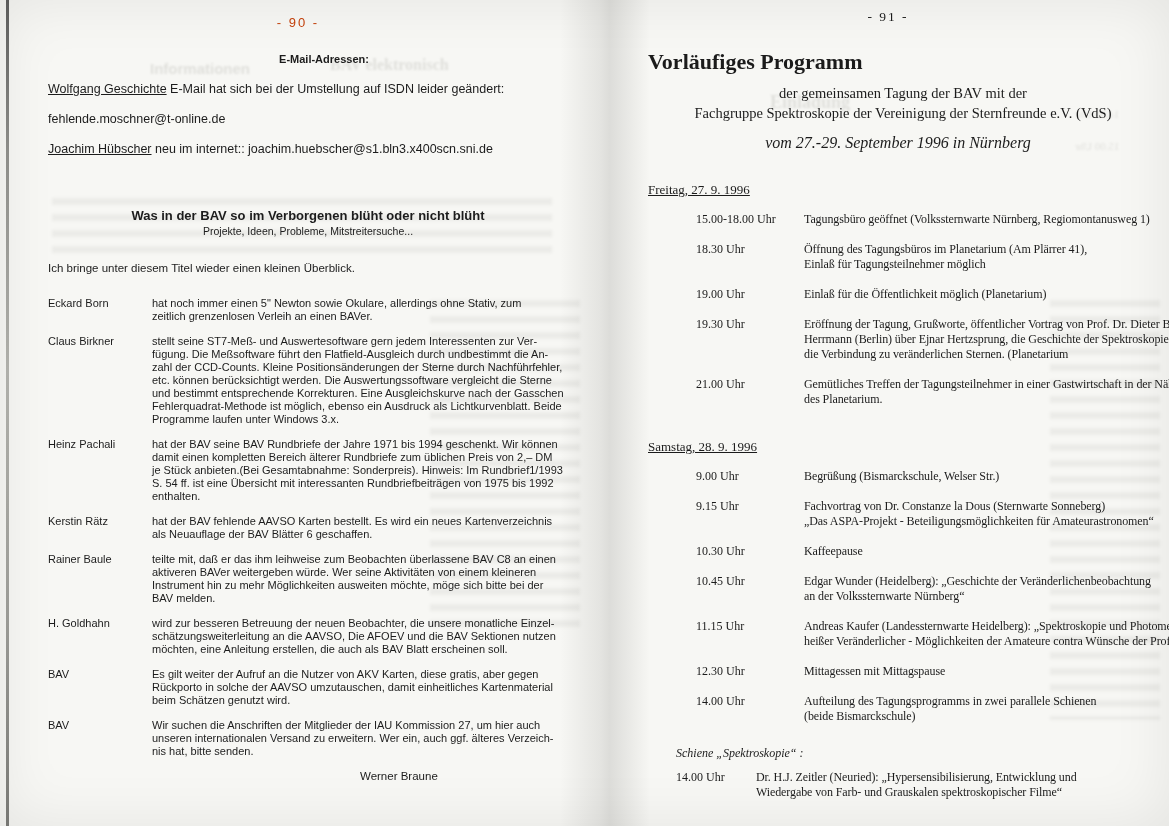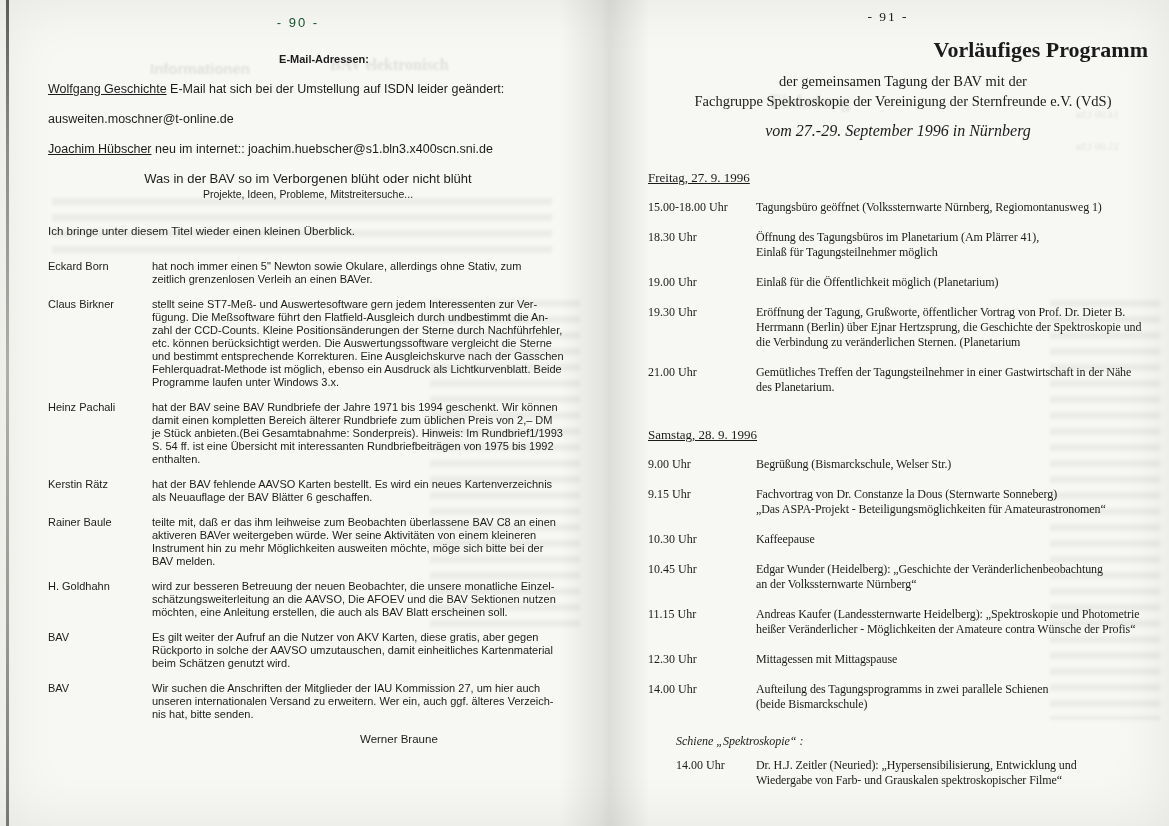--- a/index.html
+++ b/index.html
@@ -20,43 +20,43 @@
   .fold{position:absolute;top:0;left:560px;width:90px;height:826px;
     background:linear-gradient(90deg,rgba(0,0,0,0) 0%,rgba(60,60,55,0.10) 45%,rgba(60,60,55,0.14) 55%,rgba(0,0,0,0) 100%);}
   .ghost{position:absolute;color:#8d8d85;opacity:.22;filter:blur(1.1px);font-weight:bold;}
   .ghost.mirror{transform:scaleX(-1);}
   .smudge{position:absolute;background:repeating-linear-gradient(180deg,rgba(120,120,112,.18) 0 7px,rgba(0,0,0,0) 7px 16px);filter:blur(1.4px);opacity:.5;}
 
   
   .page-left{position:absolute;left:0;top:0;width:600px;height:826px;
     padding:16px 0 0 48px;box-sizing:border-box;
     font-size:11px;line-height:13px;}
-  .pnum-left{width:500px;text-align:center;font-size:13px;letter-spacing:2px;color:#14532d;}
+  .pnum-left{width:500px;text-align:center;font-size:13px;letter-spacing:2px;color:#c2410c;}
   .email-heading{font-weight:bold;font-size:11px;margin-top:24px;text-align:center;}
   .email-line{margin-top:17px;font-size:12.5px;}
   .uline{text-decoration:underline;}
-  .art-title{width:520px;text-align:center;font-weight:normal;font-size:13px;margin-top:16px;}
+  .art-title{width:520px;text-align:center;font-weight:bold;font-size:13px;margin-top:53px;}
   .art-subtitle{width:520px;text-align:center;font-size:10.5px;margin-top:3px;}
   .intro{margin-top:24px;font-size:11.5px;}
   .entries{margin-top:22px;}
   .entry-row{display:grid;grid-template-columns:92px 460px;margin-bottom:12px;gap:12px;}
   .entry-name{font-size:11px;}
   .entry-text{font-size:11px;white-space:pre-line;}
   .signature{margin-top:6px;margin-left:312px;font-size:11.5px;}
 
   
   .page-right{position:absolute;left:608px;top:0;width:561px;height:826px;
     padding:9px 0 0 40px;box-sizing:border-box;
     font-family:"Liberation Serif",serif;font-size:12px;line-height:15px;color:#1b1b1b;}
   .pnum-right{width:480px;text-align:center;font-size:13.5px;letter-spacing:2px;}
-  .prog-title{width:500px;text-align:right;font-weight:bold;font-size:22px;margin-top:18px;}
+  .prog-title{width:500px;text-align:left;font-weight:bold;font-size:22px;margin-top:30px;}
   .prog-sub{width:510px;text-align:center;font-size:14.5px;line-height:20px;margin-top:14px;}
   .prog-date{width:500px;text-align:center;font-style:italic;font-size:16px;margin-top:12px;}
   .day-heading{margin-top:32px;text-decoration:underline;font-size:13px;}
-  .sched{margin-top:8px;}
+  .sched{margin-top:8px;margin-left:48px;}
   .sched-row{display:grid;grid-template-columns:108px 400px;margin-top:15px;}
   .sched-time{font-size:12px;}
   .sched-text{font-size:12px;white-space:pre-line;letter-spacing:-0.1px;}
   .schiene-heading{margin-top:22px;margin-left:28px;font-style:italic;font-size:12px;}
   .sub-sched{margin-left:28px;margin-top:4px;}
   .sub-sched .sched-row{grid-template-columns:80px 390px;margin-top:9px;}
 </style>
 </head>
 <body>
 
@@ -73,21 +73,21 @@
   <div class="smudge" style="left:1050px;top:300px;width:110px;height:420px;"></div>
   <div class="fold"></div>
 
   <div class="page-left">
     <div class="pnum-left">- 90 -</div>
 
     <div class="email-heading">E-Mail-Adressen:</div>
 
     <div class="email-line"><span class="uline">Wolfgang Geschichte</span><span> E-Mail hat sich bei der Umstellung auf ISDN leider geändert:</span></div>
 
-    <div class="email-line">ausweiten.moschner@t-online.de</div>
+    <div class="email-line">fehlende.moschner@t-online.de</div>
 
     <div class="email-line"><span class="uline">Joachim Hübscher</span><span> neu im internet::  joachim.huebscher@s1.bln3.x400scn.sni.de</span></div>
 
     <div class="art-title">Was in der BAV so im Verborgenen blüht oder nicht blüht</div>
     <div class="art-subtitle">Projekte, Ideen, Probleme, Mitstreitersuche...</div>
 
     <div class="intro">Ich bringe unter diesem Titel wieder einen kleinen Überblick.</div>
 
     <div class="entries">
       <div class="entry-row">

